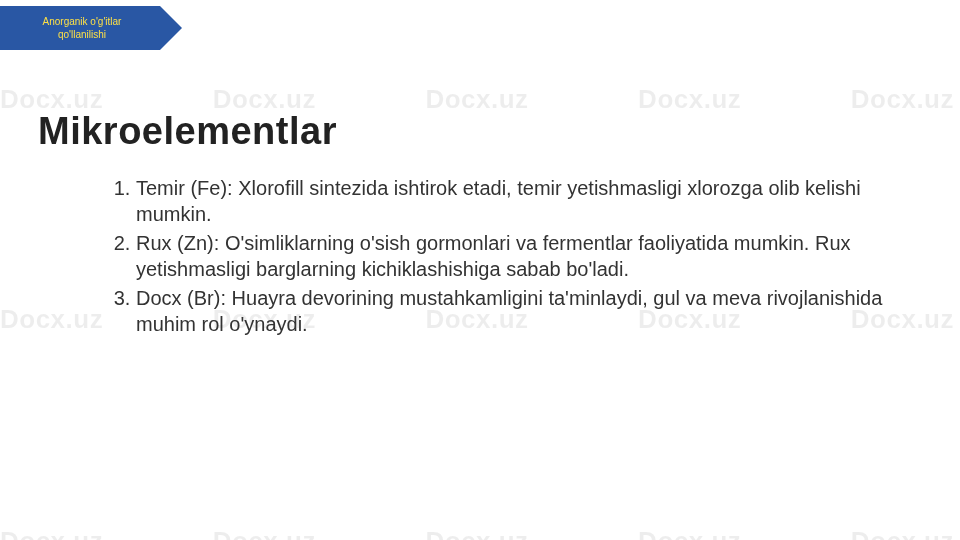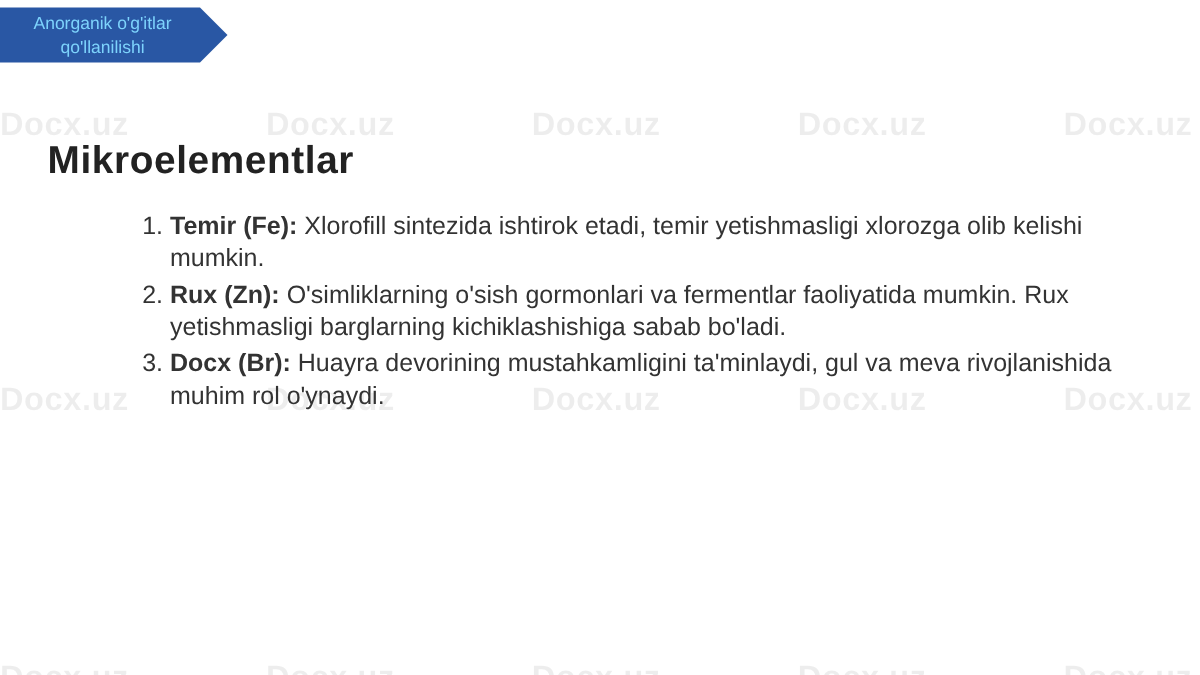--- a/index.html
+++ b/index.html
@@ -31,22 +31,22 @@
     .header-ribbon {
       position: absolute;
       top: 6px; left: 0;
       height: 44px;
       display: flex;
       align-items: stretch;
       z-index: 2;
     }
     .ribbon-body {
       background: #2957a4;
-      color: #7dd3fc;
-      font-size: 14px;
+      color: #fde047;
+      font-size: 10px;
       line-height: 1.35;
       display: flex;
       flex-direction: column;
       justify-content: center;
       align-items: center;
       padding: 4px 14px 4px 18px;
       text-align: center;
       min-width: 160px;
     }
     .ribbon-arrow {
@@ -54,37 +54,37 @@
       border-top: 22px solid transparent;
       border-bottom: 22px solid transparent;
       border-left: 22px solid #2957a4;
     }
     .content {
       position: absolute;
       top: 110px; left: 38px; right: 30px;
       z-index: 2;
     }
     h1.title {
-      font-size: 31px;
+      font-size: 38px;
       font-weight: 600;
       color: #222;
       margin-bottom: 22px;
       letter-spacing: 0.5px;
     }
     ol.list {
       list-style: decimal;
       padding-left: 98px;
       padding-right: 10px;
       font-size: 20px;
       color: #333;
       line-height: 1.32;
     }
     ol.list li { margin-bottom: 2px; }
     ol.list li::marker { font-weight: 400; }
-    .lead { font-weight: 700; }
+    .lead { font-weight: 400; }
   </style>
 </head>
 <body>
 
 <div class="watermark-layer">
   <div class="wm-row" style="top:36px;">
     <span class="wm">Docx.uz</span>
     <span class="wm">Docx.uz</span>
     <span class="wm">Docx.uz</span>
     <span class="wm">Docx.uz</span>

